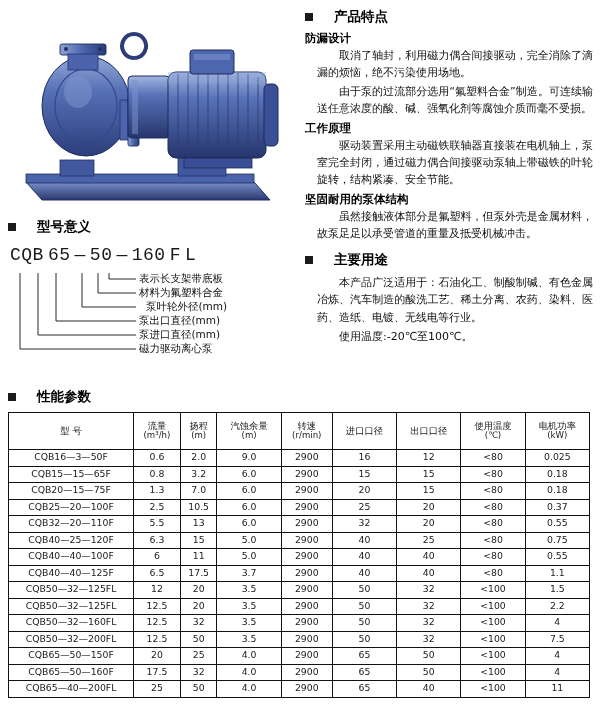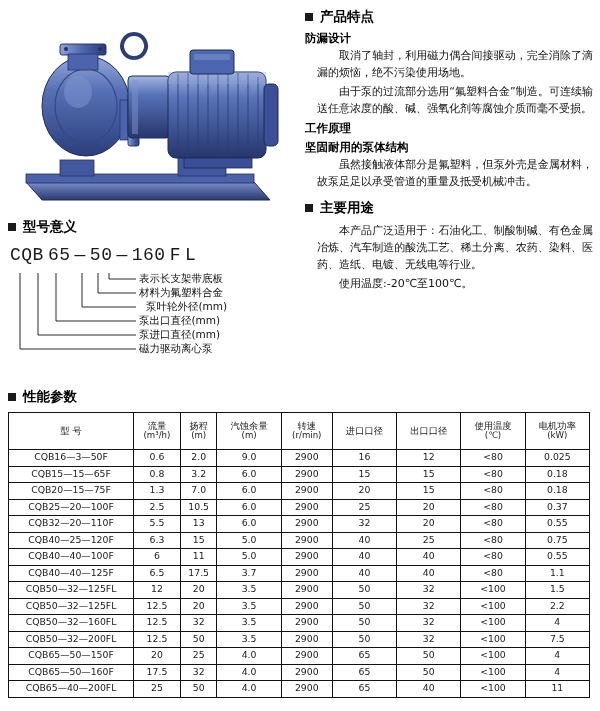--- a/index.html
+++ b/index.html
@@ -8,21 +8,21 @@
     background:#ffffff;
     font-family:"DejaVu Sans","Liberation Sans",sans-serif;
     color:#1a1a1a;
     position:relative;
     overflow:hidden;
   }
   .page{position:relative;width:600px;height:711px;}
 
   
   .sect-h{
-    display:flex;align-items:center;gap:7px;
+    display:flex;align-items:center;gap:21px;
     font-size:13.5px;font-weight:bold;color:#000;
   }
   .sq{
     width:8px;height:8px;background:#1b1b1b;display:inline-block;
     flex:0 0 auto;
   }
   .sub-h{font-size:11.5px;font-weight:bold;margin:4px 0 1px 0;color:#000;}
   .para{
     font-size:11px;line-height:1.55;text-indent:2em;margin:0 0 2px 12px;
     text-align:justify;color:#111;
@@ -155,20 +155,21 @@
       <div class="sect-h">
         <i class="sq"></i>
         <span>产品特点</span>
       </div>
 
       <div class="sub-h">防漏设计</div>
       <p class="para">取消了轴封，利用磁力偶合间接驱动，完全消除了滴漏的烦恼，绝不污染使用场地。</p>
       <p class="para">由于泵的过流部分选用“氟塑料合金”制造。可连续输送任意浓度的酸、碱、强氧化剂等腐蚀介质而毫不受损。</p>
 
       <div class="sub-h">工作原理</div>
+      <p class="para">驱动装置采用主动磁铁联轴器直接装在电机轴上，泵室完全封闭，通过磁力偶合间接驱动泵轴上带磁铁的叶轮旋转，结构紧凑、安全节能。</p>
 
       <div class="sub-h">坚固耐用的泵体结构</div>
       <p class="para">虽然接触液体部分是氟塑料，但泵外壳是金属材料，故泵足足以承受管道的重量及抵受机械冲击。</p>
     </div>
 
     <div class="block">
       <div class="sect-h">
         <i class="sq"></i>
         <span>主要用途</span>
       </div>

